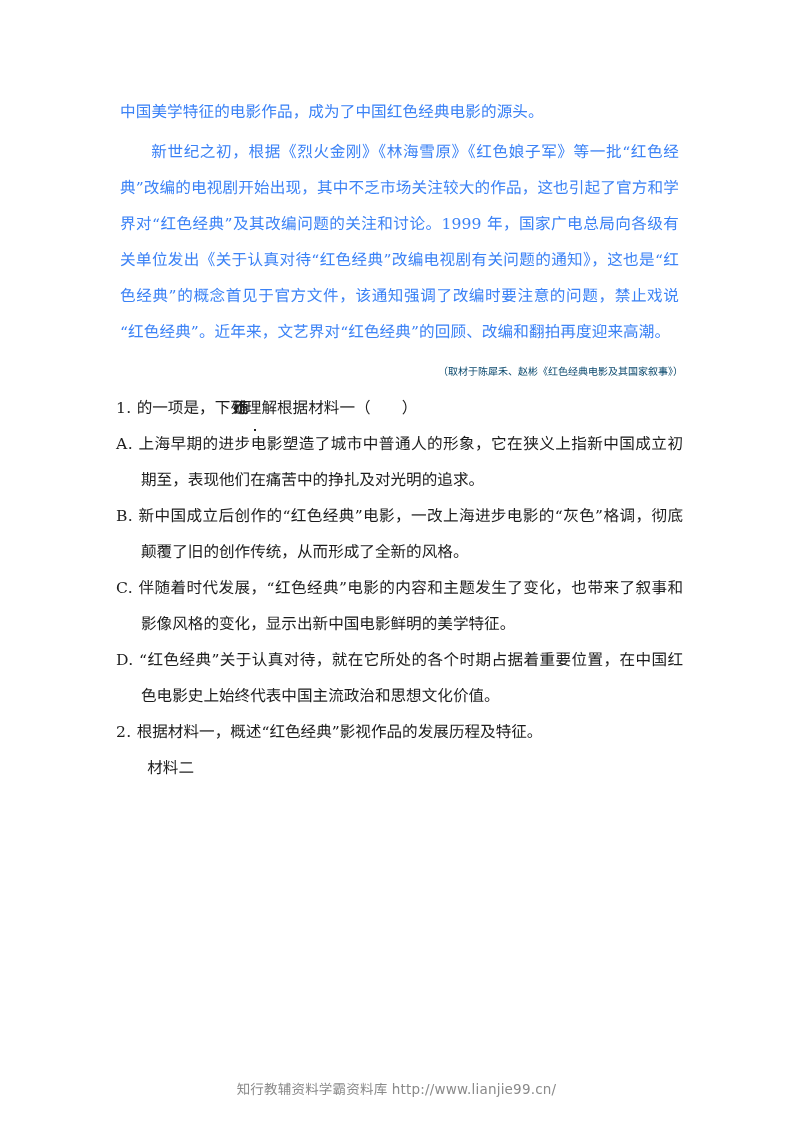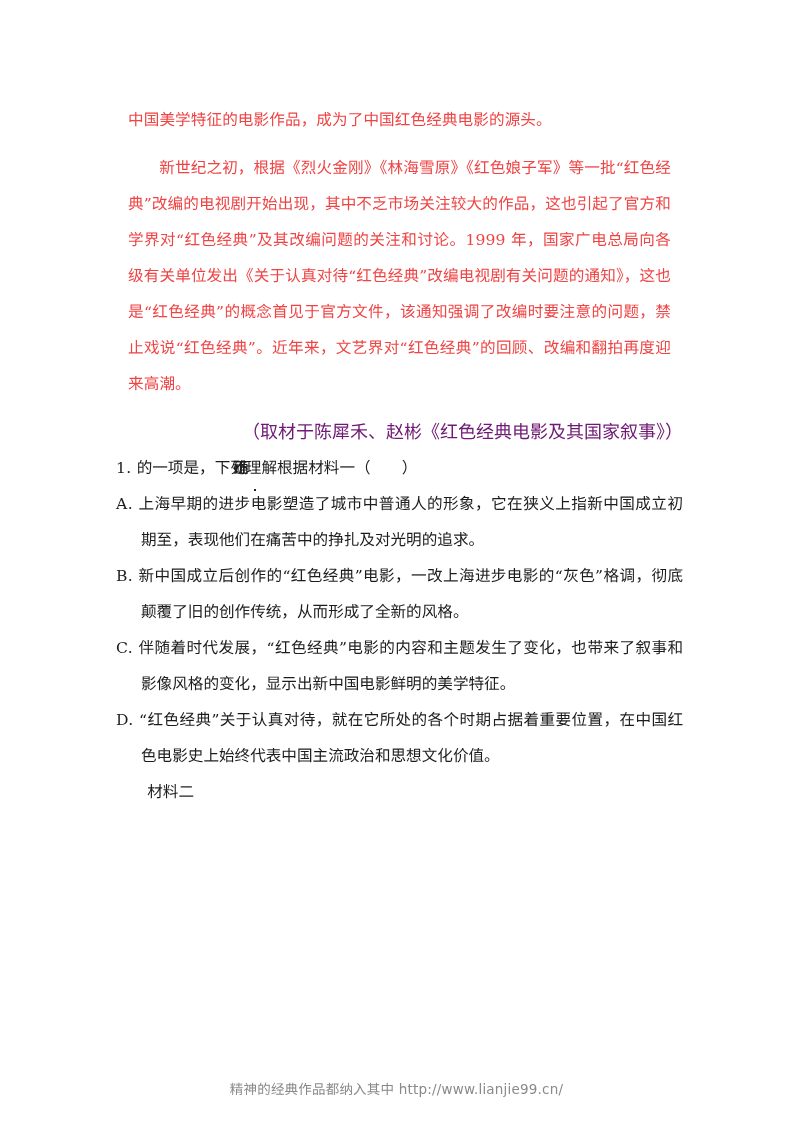--- a/index.html
+++ b/index.html
@@ -23,43 +23,43 @@
     left: 116px;
     top: 90px;
     width: 567px;
   }
 
   
   .line-block {
     font-family: "DejaVu Serif", "Liberation Serif", serif;
     font-size: 15.6px;
     line-height: 36px;
-    color: #ef4444;
+    color: #3b82f6;
     text-align: justify;
     text-justify: inter-ideograph;
     letter-spacing: 0.1px;
-    margin: 12px;
+    margin: 4px;
     word-break: break-all;
   }
 
   
   .para {
     text-indent: 2em;
   }
 
   .para.no-indent {
     text-indent: 0;
   }
 
   
   .attribution {
     font-family: "DejaVu Serif", "Liberation Serif", serif;
-    font-size: 18px;
+    font-size: 10px;
     line-height: 36px;
-    color: #701a75;
+    color: #0c4a6e;
     text-align: right;
     margin: 0;
     white-space: nowrap;
   }
 
   
   .question {
     font-family: "DejaVu Serif", "Liberation Serif", serif;
     font-size: 15.6px;
     line-height: 36px;
@@ -159,20 +159,21 @@
     <p class="question"><span class="q-num">1.</span>&nbsp;<span>的一项是，下列理解</span><span class="emph" id="q1-emph"><span>不</span><span>正</span><span>确</span></span><span>根据材料一（　　）</span></p>
 
     <p class="option"><span class="opt-letter">A.</span>&nbsp;<span>上海早期的进步电影塑造了城市中普通人的形象，它在狭义上指新中国成立初期至，表现他们在痛苦中的挣扎及对光明的追求。</span></p>
 
     <p class="option"><span class="opt-letter">B.</span>&nbsp;<span>新中国成立后创作的“红色经典”电影，一改上海进步电影的“灰色”格调，彻底颠覆了旧的创作传统，从而形成了全新的风格。</span></p>
 
     <p class="option"><span class="opt-letter">C.</span>&nbsp;<span>伴随着时代发展，“红色经典”电影的内容和主题发生了变化，也带来了叙事和影像风格的变化，显示出新中国电影鲜明的美学特征。</span></p>
 
     <p class="option"><span class="opt-letter">D.</span>&nbsp;<span>“红色经典”关于认真对待，就在它所处的各个时期占据着重要位置，在中国红色电影史上始终代表中国主流政治和思想文化价值。</span></p>
 
+    <p class="question"><span class="q-num">2.</span>&nbsp;<span>根据材料一，概述“红色经典”影视作品的发展历程及特征。</span></p>
 
     <p class="material-heading">材料二</p>
 
   </div>
 
-  <div class="footer">精神的经典作品都纳入其中 http://www.lianjie99.cn/</div>
+  <div class="footer">知行教辅资料学霸资料库 http://www.lianjie99.cn/</div>
 
 </div>
 
 </body></html>

